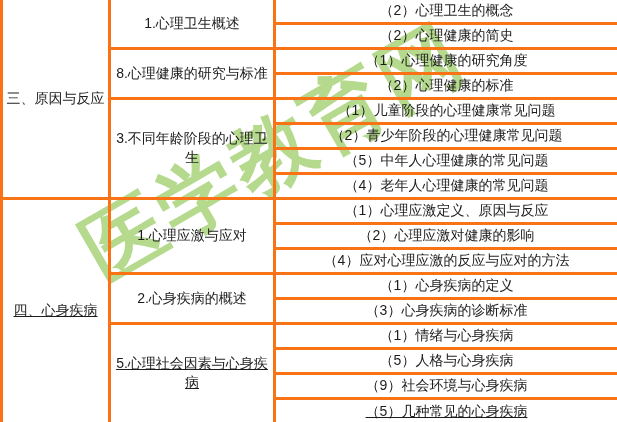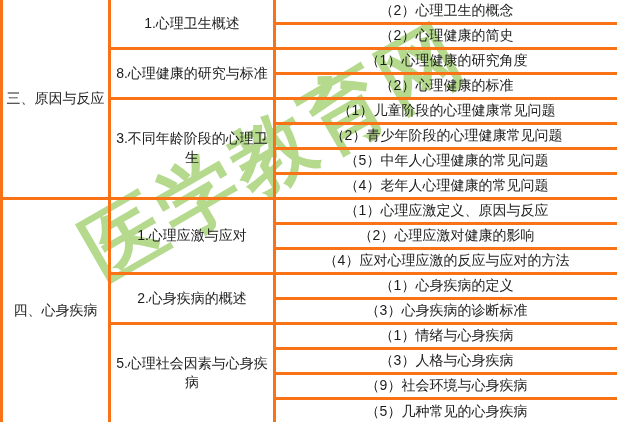--- a/index.html
+++ b/index.html
@@ -27,21 +27,21 @@
     font-size:14px; color:#1c1c1c; text-align:center; vertical-align:middle;
     line-height:1.35; padding:0; overflow:hidden;
   }
   td.col1 { border-left:none; }
   td.col2 { padding:0 6px; }
   td.col3 { border-right:none; padding-right:110px; }
   tr.r { height:25px; }
   tr.r-first { height:23px; }
   tr.r-first td { border-top:none; }
   td.sec-top { border-top:2px solid #000; }
-  tr.r-last td, td.span-bottom { border-bottom:none; }
+  tr.r-last td, td.span-bottom { border-bottom:none;text-decoration:underline; }
 </style>
 </head>
 <body>
 
 <div class="page">
 
   <div class="wm wm-cn" style="color:#b5da8e;">医学教育网</div>
 
   <table class="grid">
     <colgroup>
@@ -96,21 +96,21 @@
         <td class="col3">（1）心身疾病的定义</td>
       </tr>
       <tr class="r">
         <td class="col3">（3）心身疾病的诊断标准</td>
       </tr>
       <tr class="r">
         <td class="col2 span-bottom" rowspan="4">5.心理社会因素与心身疾病</td>
         <td class="col3">（1）情绪与心身疾病</td>
       </tr>
       <tr class="r">
-        <td class="col3">（3）人格与心身疾病</td>
+        <td class="col3">（5）人格与心身疾病</td>
       </tr>
       <tr class="r">
         <td class="col3">（9）社会环境与心身疾病</td>
       </tr>
       <tr class="r r-last">
         <td class="col3">（5）几种常见的心身疾病</td>
       </tr>
     </tbody>
   </table>
 </div>

